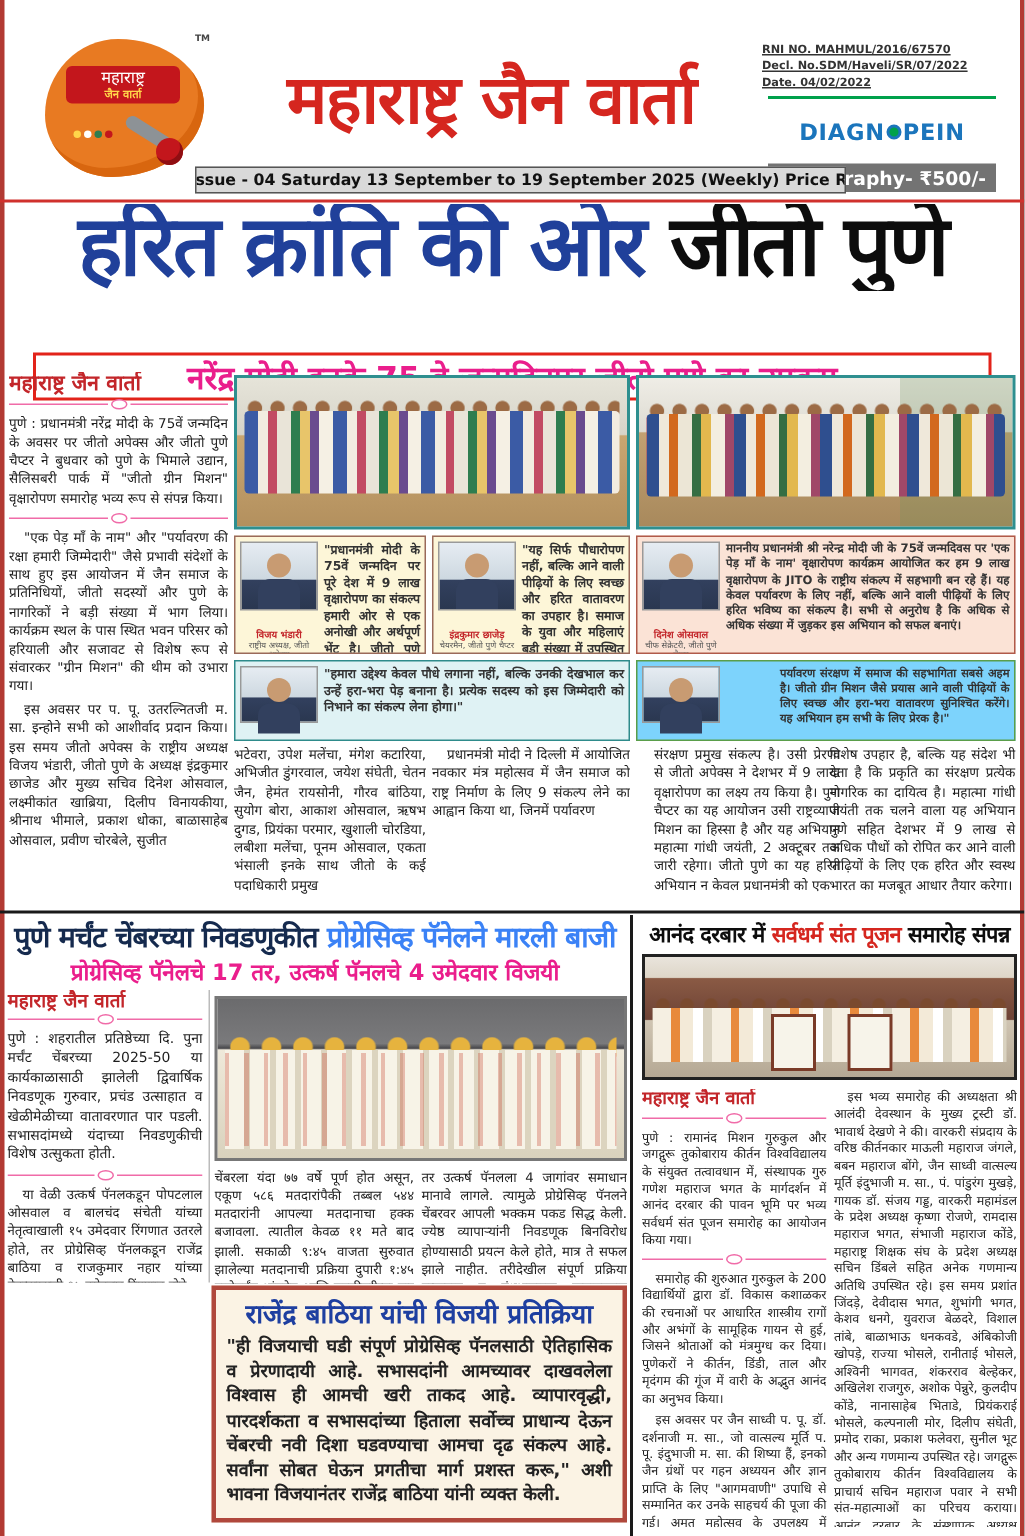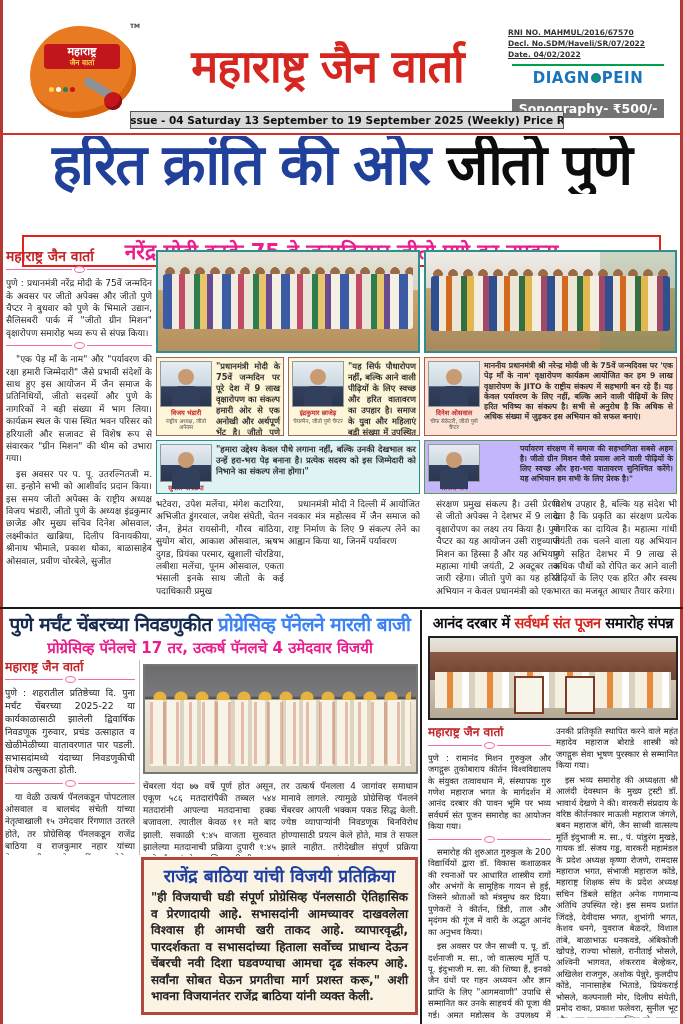--- a/index.html
+++ b/index.html
@@ -7,30 +7,30 @@
         font-family:"DejaVu Sans",sans-serif;overflow:hidden;}
   .abs{position:absolute;}
   .edge{position:absolute;top:0;bottom:0;width:3px;background:#b23a33;}
   .hr-red{position:absolute;left:0;right:0;height:2px;background:#d0312d;}
   .hr-black{position:absolute;background:#1a1a1a;}
   
   .logo{left:30px;top:26px;width:106px;height:92px;}
   .logo-blob{position:absolute;inset:0;background:#e87a22;border-radius:46% 54% 58% 42%/55% 48% 52% 45%;
              box-shadow:inset -4px -6px 0 #d8660f;}
   .logo-band{position:absolute;left:14px;top:18px;width:70px;padding:2px 3px;background:#c3161c;border-radius:4px;text-align:center;}
-  .logo-l1{color:#fff;font-weight:700;font-size:11px;line-height:1.1;}
+  .logo-l1{color:#fff;font-weight:400;font-size:11px;line-height:1.1;}
   .logo-l2{color:#ffd54a;font-weight:700;font-size:7.5px;line-height:1.2;}
   .logo-dots span{display:inline-block;width:5px;height:5px;border-radius:50%;margin:1px;}
   .logo-dots{position:absolute;left:18px;top:52px;}
   .logo-tm{position:absolute;right:-4px;top:-4px;font-size:6px;color:#444;font-weight:700;}
   .mic-stem{position:absolute;left:52px;top:58px;width:34px;height:9px;background:#8d9296;border-radius:5px;transform:rotate(32deg);}
   .mic-head{position:absolute;left:74px;top:66px;width:18px;height:18px;background:#c3161c;border-radius:50%;box-shadow:inset -2px -3px 0 #8f0e12;}
   .paper-title{left:145px;top:42px;width:365px;text-align:center;color:#d5261f;font-weight:800;font-size:45px;line-height:1.1;letter-spacing:-1px;}
   .rni{left:508px;top:28px;width:170px;font-size:7.5px;line-height:1.45;color:#333;font-weight:600;text-decoration:underline;}
-  .adbox{left:512px;top:64px;width:152px;border-top:2px solid #00a14b;padding-top:3px;}
+  .adbox{left:512px;top:64px;width:152px;border-top:2px solid #00a14b;padding-top:13px;}
   .adbrand{color:#1b75bc;font-weight:800;font-size:15px;letter-spacing:.5px;display:flex;align-items:center;justify-content:center;gap:1px;}
   .adbrand .o{width:10px;height:10px;border-radius:50%;background:#00a14b;display:inline-block;border:2px solid #1b75bc;box-sizing:border-box;}
   .adoffer{margin-top:12px;background:#737373;color:#fff;font-weight:800;font-size:12.5px;text-align:center;padding:2px 2px;}
   .infobar{left:130px;top:111px;width:432px;height:16px;background:#d9d9d9;border:1px solid #555;
            font-size:10.5px;font-weight:600;color:#111;display:flex;align-items:center;justify-content:center;white-space:nowrap;overflow:hidden;}
   
   .lead-head{left:0;right:0;top:136px;text-align:center;font-size:56px;font-weight:800;line-height:1.04;letter-spacing:-2px;white-space:nowrap;overflow:hidden;}
   .lead-head .blue{color:#20409a;} .lead-head .black{color:#0d0d0d;}
   .lead-sub{left:22px;right:22px;top:211px;height:28px;border:2px solid #e2231a;border-radius:0;
             display:flex;align-items:center;justify-content:center;color:#ea1e8c;font-weight:800;font-size:21px;white-space:nowrap;overflow:hidden;margin-top:24px;}
@@ -61,25 +61,25 @@
   .ph4{border-color:#222;background:linear-gradient(180deg,#e9e4dc 0%,#ded6c8 17%,#8a5a44 18%,#6e4336 52%,#cfc4b2 53%,#b5a894 100%);}
   .ph4 .ph-people{top:42%;height:46%;background:repeating-linear-gradient(90deg,#f5efe2 0 12px,#e88a3c 12px 18px,#f3ead8 18px 27px,#ffffff 27px 34px,#d9d2c0 34px 40px);}
   .ph4 .cert{position:absolute;top:48%;width:26px;height:34px;background:#f7f4ea;border:2px solid #7a3b28;}
   .ph4 .ph-heads{top:33%;background-image:radial-gradient(circle 4px at 7px 6px,#7a4a2e 4px,rgba(0,0,0,0) 5px);background-size:16px 12px;}
   
   .qc{box-sizing:border-box;border:1px solid #9a6a5a;display:flex;gap:4px;padding:3px;overflow:hidden;}
   .qc .side{width:52px;flex:none;text-align:center;}
   .pt{width:50px;height:44px;border:1px solid #999;background:linear-gradient(180deg,#e6ecf2 0%,#cdd8e0 55%,#32405e 56%,#2a3750 100%);position:relative;}
   .pt::before{content:"";position:absolute;left:17px;top:7px;width:16px;height:16px;border-radius:50%;background:#c89b72;}
   .pt::after{content:"";position:absolute;left:11px;top:24px;width:28px;height:20px;border-radius:8px 8px 0 0;background:#32405e;}
-  .qname{color:#c3262a;font-weight:800;font-size:6.5px;line-height:1.2;margin-top:3px;}
+  .qname{color:#c3262a;font-weight:800;font-size:6.5px;line-height:1.2;margin-top:13px;}
   .qrole{color:#555;font-size:5.5px;line-height:1.15;}
   .qtext{font-size:8.3px;line-height:1.32;font-weight:700;color:#333;text-align:justify;}
   .bg-yellow{background:#fdf6d8;} .bg-pink{background:#fbe3d6;border-color:#b05a4a;}
-  .bg-cyan{background:#dff2f4;border-color:#2e8b8b;} .bg-green{background:#c4b5fd;border-color:#5a9e4a;gap:40px;}
+  .bg-cyan{background:#dff2f4;border-color:#2e8b8b;} .bg-green{background:#7dd3fc;border-color:#5a9e4a;gap:40px;}
   
   .m-head{left:2px;top:611px;width:416px;text-align:center;font-weight:800;font-size:19px;white-space:nowrap;overflow:hidden;letter-spacing:-.5px;}
   .m-head .dark{color:#152a4e;} .m-head .blue{color:#3b82f6;}
   .m-sub{left:2px;top:637px;width:416px;text-align:center;color:#ea1e8c;font-weight:800;font-size:15px;white-space:nowrap;overflow:hidden;}
   .winners{left:3px;top:857px;width:133px;height:156px;border:3px solid #3f6fb5;background:#eef3f8;box-sizing:border-box;padding:3px 5px;overflow:hidden;}
   .win-title{text-align:center;color:#1d3f9e;font-weight:800;font-size:16px;margin-bottom:2px;}
   .win-names{font-size:10.5px;font-weight:700;color:#222;line-height:1.5;text-align:justify;}
   .reaction{left:141px;top:857px;width:277px;height:158px;border:3px solid #b0483c;background:#fbf3e4;box-sizing:border-box;padding:3px 7px;overflow:hidden;}
   .re-title{text-align:center;color:#1e3fa0;font-weight:800;font-size:17.5px;margin-bottom:2px;white-space:nowrap;overflow:hidden;}
   .re-text{font-size:12px;font-weight:700;color:#222;line-height:1.38;text-align:justify;}
@@ -226,21 +226,21 @@
   <div class="abs m-sub">प्रोग्रेसिव्ह पॅनेलचे 17 तर, उत्कर्ष पॅनलचे 4 उमेदवार विजयी</div>
 
   <div class="abs col" style="left:5px;top:660px;width:130px;height:195px;">
     <div class="byline" style="font-size:12.5px;">महाराष्ट्र जैन वार्ता</div>
     <div class="orn">
         <i></i>
         <b></b>
         <i></i>
       </div>
     <div class="bt" style="font-size:9.3px;">
-      <p class="noind">पुणे : शहरातील प्रतिष्ठेच्या दि. पुना मर्चंट चेंबरच्या 2025-22 या कार्यकाळासाठी झालेली द्विवार्षिक निवडणूक गुरुवार, प्रचंड उत्साहात व खेळीमेळीच्या वातावरणात पार पडली. सभासदांमध्ये यंदाच्या निवडणुकीची विशेष उत्सुकता होती.</p>
+      <p class="noind">पुणे : शहरातील प्रतिष्ठेच्या दि. पुना मर्चंट चेंबरच्या 2025-50 या कार्यकाळासाठी झालेली द्विवार्षिक निवडणूक गुरुवार, प्रचंड उत्साहात व खेळीमेळीच्या वातावरणात पार पडली. सभासदांमध्ये यंदाच्या निवडणुकीची विशेष उत्सुकता होती.</p>
     </div>
     <div class="orn">
         <i></i>
         <b></b>
         <i></i>
       </div>
     <div class="bt" style="font-size:8.8px;">
       <p>या वेळी उत्कर्ष पॅनलकडून पोपटलाल ओसवाल व बालचंद संचेती यांच्या नेतृत्वाखाली १५ उमेदवार रिंगणात उतरले होते, तर प्रोग्रेसिव्ह पॅनलकडून राजेंद्र बाठिया व राजकुमार नहार यांच्या नेतृत्वाखाली १५ उमेदवार रिंगणात होते.</p>
     </div>
   </div>
@@ -290,16 +290,15 @@
         <i></i>
         <b></b>
         <i></i>
       </div>
     <div class="s-bt">
       <p>समारोह की शुरुआत गुरुकुल के 200 विद्यार्थियों द्वारा डॉ. विकास कशाळकर की रचनाओं पर आधारित शास्त्रीय रागों और अभंगों के सामूहिक गायन से हुई, जिसने श्रोताओं को मंत्रमुग्ध कर दिया। पुणेकरों ने कीर्तन, डिंडी, ताल और मृदंगम की गूंज में वारी के अद्भुत आनंद का अनुभव किया।</p>
       <p>इस अवसर पर जैन साध्वी प. पू. डॉ. दर्शनाजी म. सा., जो वात्सल्य मूर्ति प. पू. इंदुभाजी म. सा. की शिष्या हैं, इनको जैन ग्रंथों पर गहन अध्ययन और ज्ञान प्राप्ति के लिए "आगमवाणी" उपाधि से सम्मानित कर उनके साहचर्य की पूजा की गई। अमृत महोत्सव के उपलक्ष्य में भारतीय शास्त्रीय संगीत और संत संगीत के प्रचार-प्रसार हेतु विख्यात गायक डॉ. विकास कशाळकर को जगद्गुरू भूषण पुरस्कार प्रदान किया गया। जगद्गुरू तुकाराम महाराज के अंतरराष्ट्रीय आध्यात्मिक मंदिर का निर्माण और मराठवाड़ा में</p>
     </div>
   </div>
   <div class="abs col s-bt" style="left:556px;top:726px;width:122px;height:292px;">
-    <p class="noind">उनकी प्रतिकृति स्थापित करने वाले महंत महादेव महाराज बोराडे शास्त्री को जगद्गुरू सेवा भूषण पुरस्कार से सम्मानित किया गया।</p>
     <p>इस भव्य समारोह की अध्यक्षता श्री आलंदी देवस्थान के मुख्य ट्रस्टी डॉ. भावार्थ देखणे ने की। वारकरी संप्रदाय के वरिष्ठ कीर्तनकार माऊली महाराज जंगले, बबन महाराज बोंगे, जैन साध्वी वात्सल्य मूर्ति इंदुभाजी म. सा., पं. पांडुरंग मुखड़े, गायक डॉ. संजय गड्ड, वारकरी महामंडल के प्रदेश अध्यक्ष कृष्णा रोजणे, रामदास महाराज भगत, संभाजी महाराज कोंडे, महाराष्ट्र शिक्षक संघ के प्रदेश अध्यक्ष सचिन डिंबले सहित अनेक गणमान्य अतिथि उपस्थित रहे। इस समय प्रशांत जिंदड़े, देवीदास भगत, शुभांगी भगत, केशव धनगे, युवराज बेळदरे, विशाल तांबे, बाळाभाऊ धनकवडे, अंबिकोजी खोपड़े, राज्या भोसले, रानीताई भोसले, अश्विनी भागवत, शंकरराव बेल्हेकर, अखिलेश राजगुरु, अशोक पेन्नुरे, कुलदीप कोंडे, नानासाहेब भिताडे, प्रियंकराई भोसले, कल्पनाली मोर, दिलीप संघेती, प्रमोद राका, प्रकाश फलेवरा, सुनील भूट और अन्य गणमान्य उपस्थित रहे। जगद्गुरू तुकोबाराय कीर्तन विश्वविद्यालय के प्राचार्य सचिन महाराज पवार ने सभी संत-महात्माओं का परिचय कराया। आनंद दरबार के संस्थापक अध्यक्ष बाळासाहेब धोका ने उपस्थित श्रद्धालुओं का आभार व्यक्त किया। कार्यक्रम का सफल संचालन राजेंद्र देवकर और चंद्रकला नगरकर ने किया।</p>
   </div>
 </div>
 
 </body></html>

